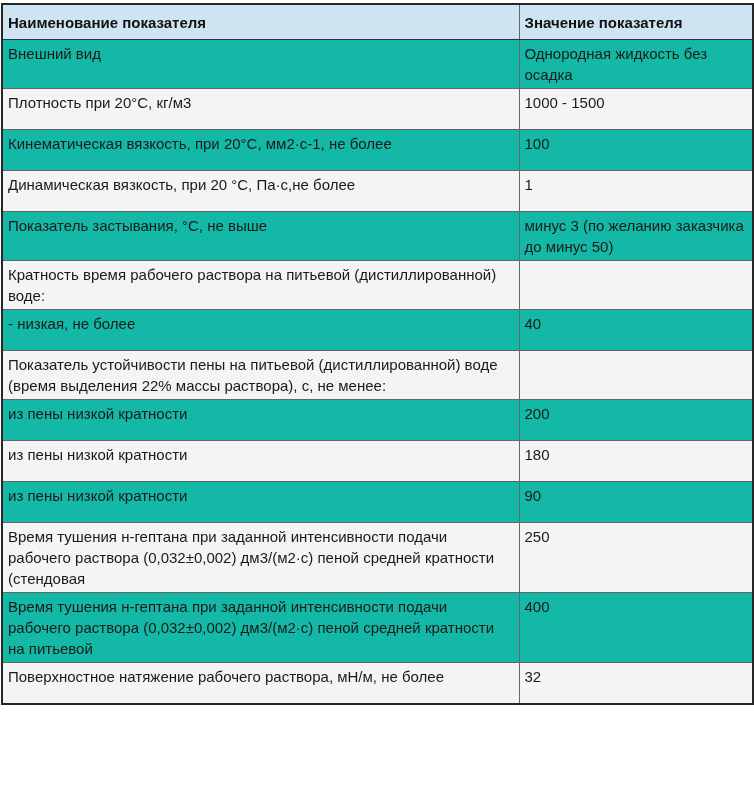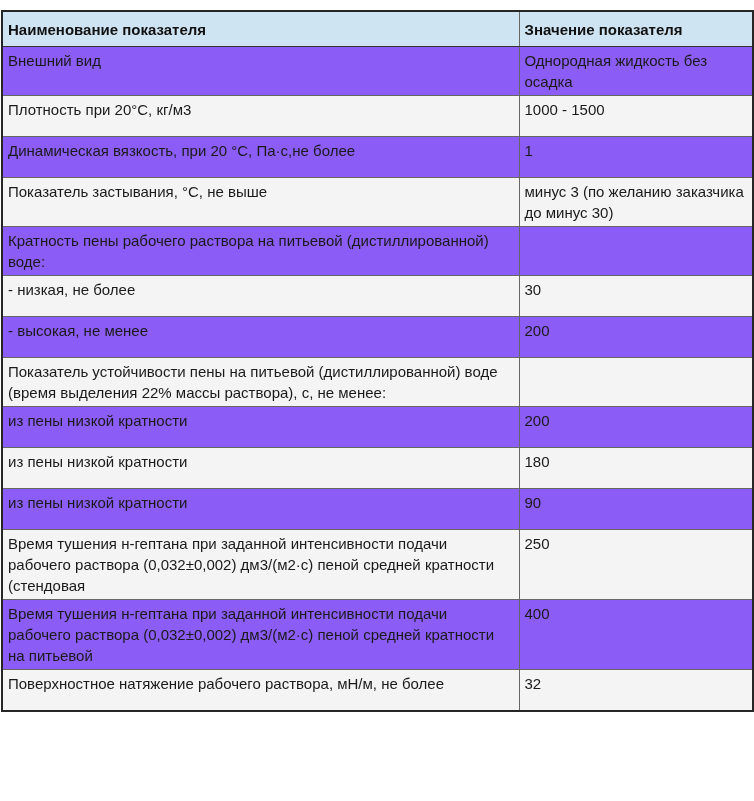--- a/index.html
+++ b/index.html
@@ -11,21 +11,21 @@
     width: 754px;
     height: 801px;
     position: relative;
     font-family: "Liberation Sans", "DejaVu Sans", sans-serif;
     color: #1a1a1a;
     overflow: hidden;
   }
   .page {
     position: absolute;
     inset: 0;
-    padding: 10px 1px;
+    padding: 3px 1px;
     box-sizing: border-box;
   }
   table.spec-table {
     width: 751px;
     border-collapse: collapse;
     table-layout: fixed;
     border: 2px solid var(--border-outer, #262626);
     background: #ffffff;
   }
   col.col-name  { width: 517px; }
@@ -43,21 +43,21 @@
   thead th {
     background: var(--header-bg, #cfe4f2);
     font-weight: bold;
     height: 28px;
     vertical-align: middle;
     border-bottom: 1px solid #333333;
     color: #111111;
   }
   tbody td {
     height: 34px; 
-    background: #8b5cf6;
+    background: #14b8a6;
   }
   tbody tr:nth-child(even) td {
     background: var(--row-alt-bg, #f4f4f4);
   }
   .watermark {
     position: absolute;
     top: 352px;
     left: 50%;
     transform: translateX(-50%);
     font-family: "DejaVu Sans", sans-serif;
@@ -94,38 +94,38 @@
     <tbody>
         <tr>
           <td>Внешний вид</td>
           <td>Однородная жидкость без осадка</td>
         </tr>
         <tr>
           <td>Плотность при 20°С, кг/м3</td>
           <td>1000 - 1500</td>
         </tr>
         <tr>
+          <td>Кинематическая вязкость, при 20°С, мм2·с-1, не более</td>
+          <td>100</td>
+        </tr>
+        <tr>
           <td>Динамическая вязкость, при 20 °С, Па·с,не более</td>
           <td>1</td>
         </tr>
         <tr>
           <td>Показатель застывания, °С, не выше</td>
-          <td>минус 3 (по желанию заказчика до минус 30)</td>
+          <td>минус 3 (по желанию заказчика до минус 50)</td>
         </tr>
         <tr>
-          <td>Кратность пены рабочего раствора на питьевой (дистиллированной) воде:</td>
+          <td>Кратность время рабочего раствора на питьевой (дистиллированной) воде:</td>
           <td></td>
         </tr>
         <tr>
           <td>- низкая, не более</td>
-          <td>30</td>
-        </tr>
-        <tr>
-          <td>- высокая, не менее</td>
-          <td>200</td>
+          <td>40</td>
         </tr>
         <tr>
           <td>Показатель устойчивости пены на питьевой (дистиллированной) воде (время выделения 22% массы раствора), с, не менее:</td>
           <td></td>
         </tr>
         <tr>
           <td>из пены низкой кратности</td>
           <td>200</td>
         </tr>
         <tr>

